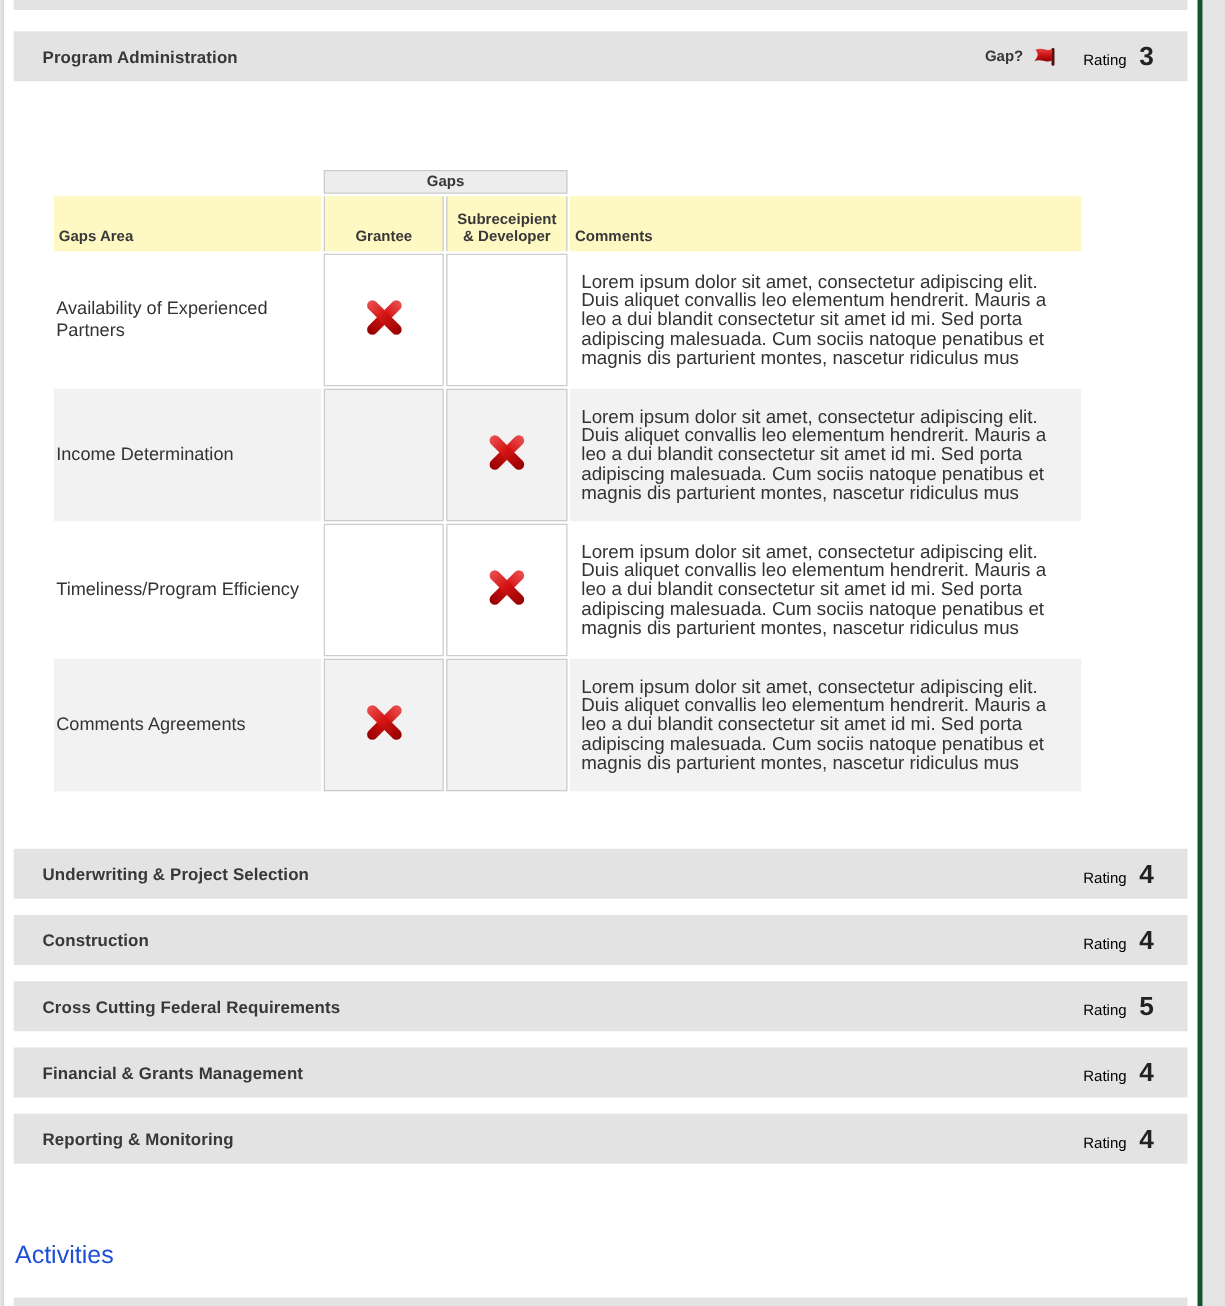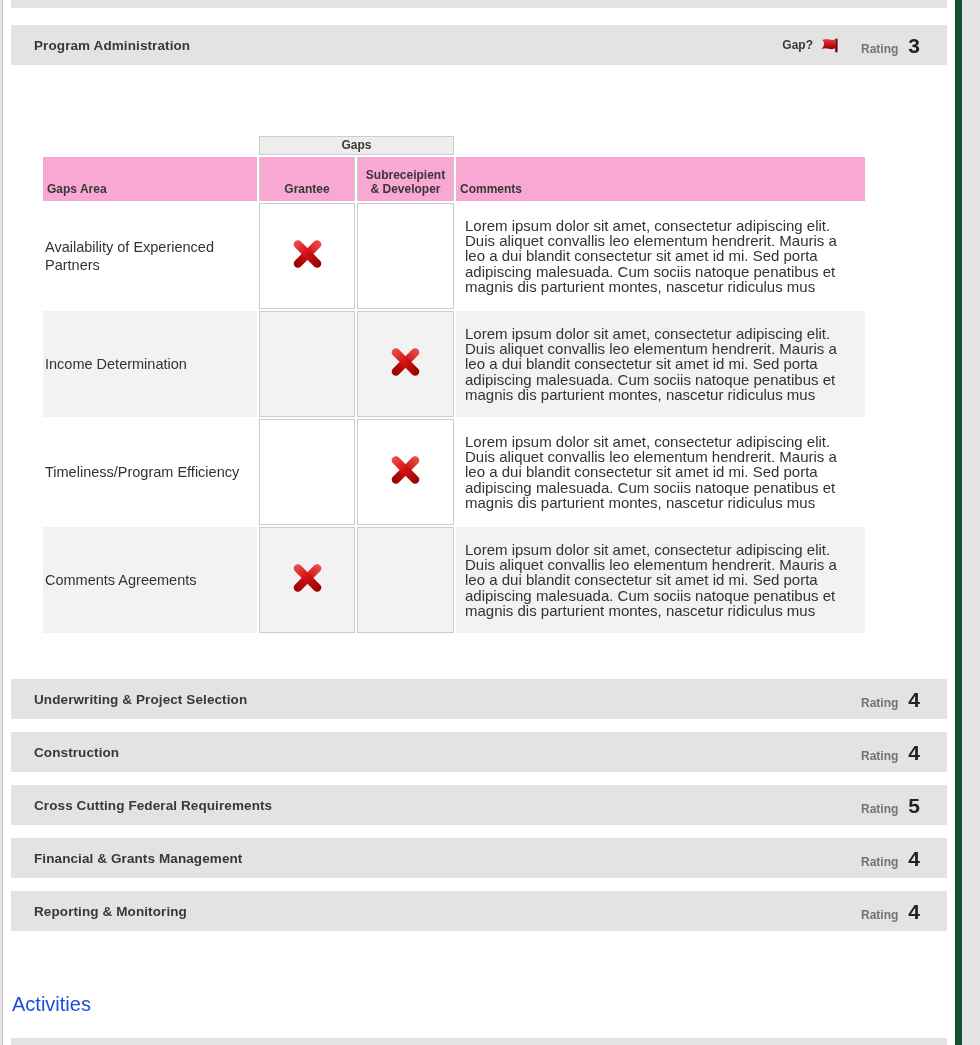--- a/index.html
+++ b/index.html
@@ -9,21 +9,21 @@
     font-family: "Liberation Sans", sans-serif;
     color: #333;
   }
   .page {
     position: relative;
     width: 960px;
     height: 1045px;
     margin-left: 2px;
     background: #ffffff;
     border-left: 1px solid #c6c6c6;
-    border-right: 7px solid #14532d;
+    border-right: 4px solid #14532d;
     overflow: hidden;
   }
   .content { padding: 0 8px; }
 
   .partial-bar {
     background: #e3e3e3;
     height: 8px;
   }
   .partial-bar.top { margin-bottom: 17px; }
   .partial-bar.bottom {
@@ -55,23 +55,23 @@
   .gap-group { display: flex; align-items: center; margin-right: 22px; }
   .gap-label {
     font-weight: bold;
     font-size: 12px;
     color: #383838;
     margin-right: 7px;
   }
   .flag-icon { display: inline-flex; align-items: center; }
   .rating-group { display: flex; align-items: baseline; }
   .rating-label {
-    font-weight: bold;
+    font-weight: normal;
     font-size: 12px;
-    color: #737373;
+    color: #000000;
   }
   .rating-value {
     font-weight: bold;
     font-size: 21px;
     color: #222;
     margin-left: 10px;
     line-height: 1;
   }
 
   .panel { padding: 41px 0 44px 30px; margin-top: 28px; }
@@ -89,21 +89,21 @@
   .gaps-head {
     background: #ededed;
     border: 1px solid #cccccc;
     text-align: center;
     font-weight: bold;
     font-size: 12px;
     color: #383838;
     padding: 1px 0 2px 0;
   }
   tr.head-row th {
-    background: #f9a8d4;
+    background: #fef9c3;
     vertical-align: bottom;
     font-size: 12px;
     font-weight: bold;
     color: #383838;
     padding: 4px 4px 5px 4px;
     height: 44px;
   }
   th.skill-h { text-align: left; padding-left: 2px; }
   th.gap-h { text-align: center; }
   th.gap-h.bordered { border-left: 1px solid #cccccc; border-right: 1px solid #cccccc; }

